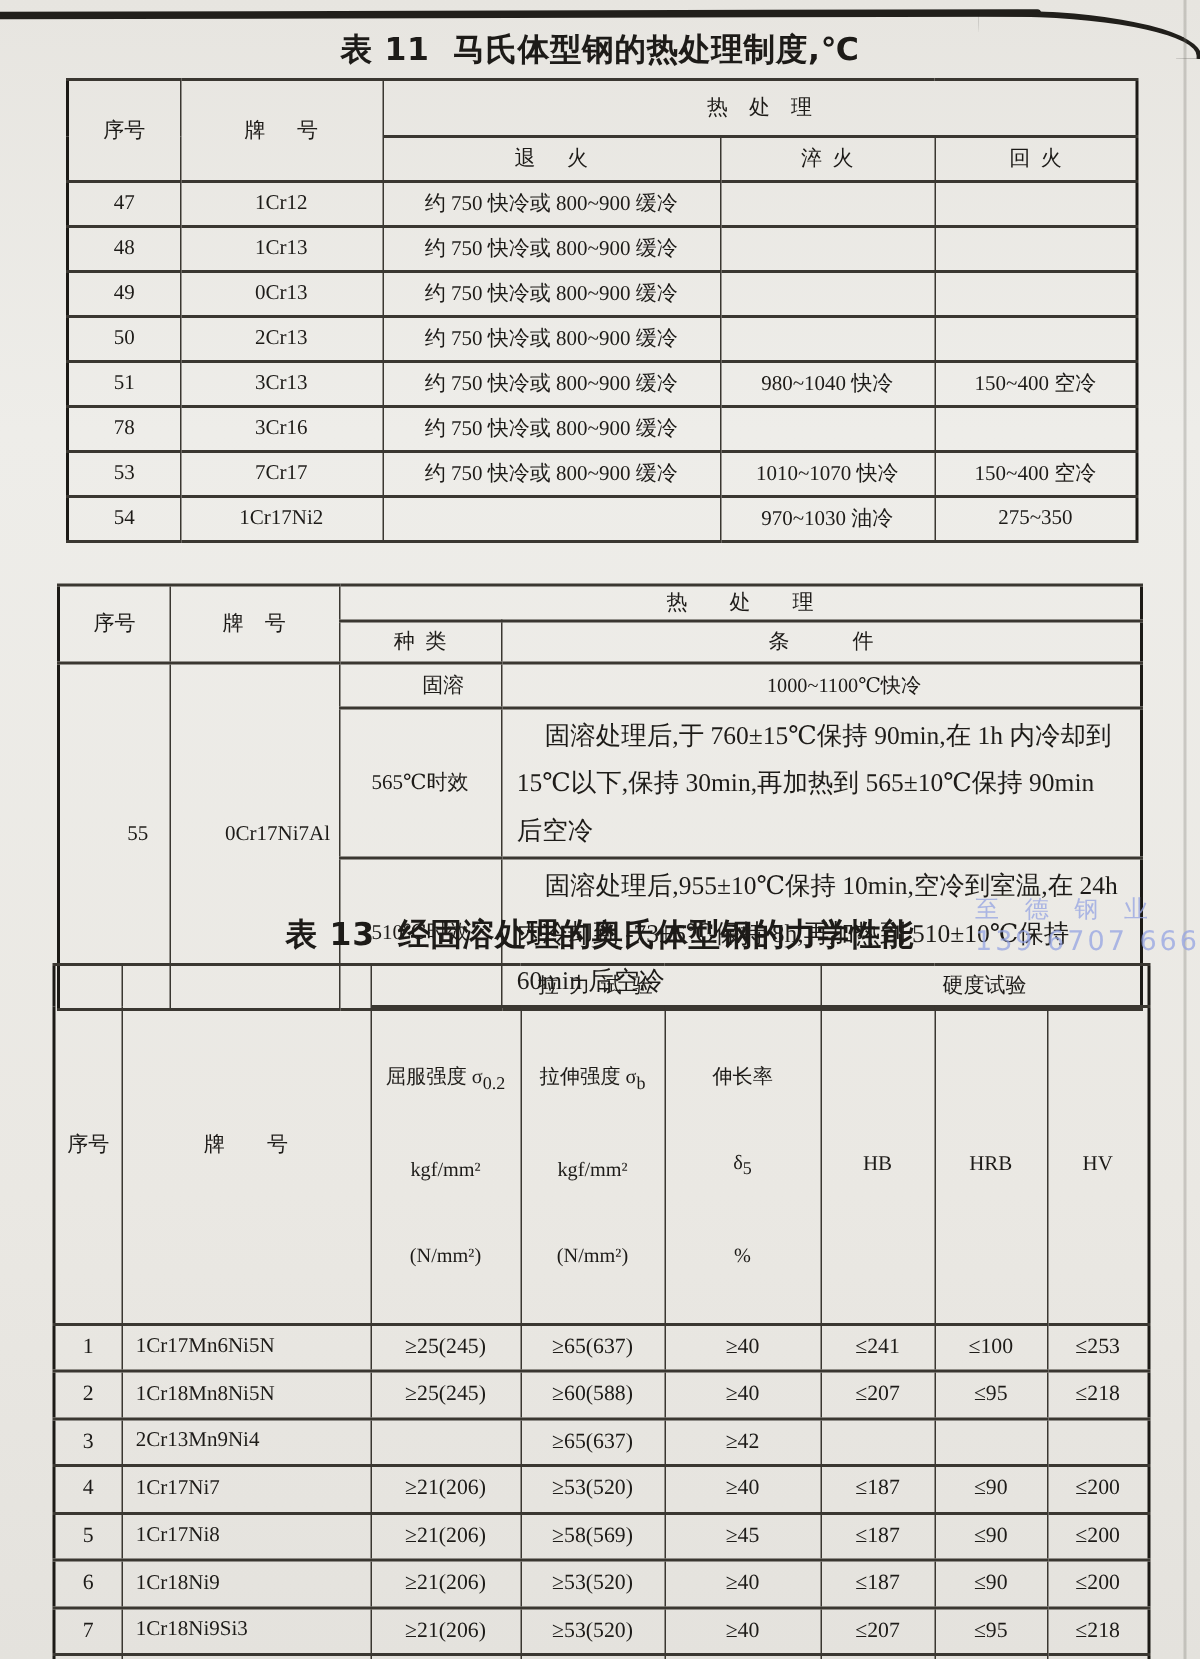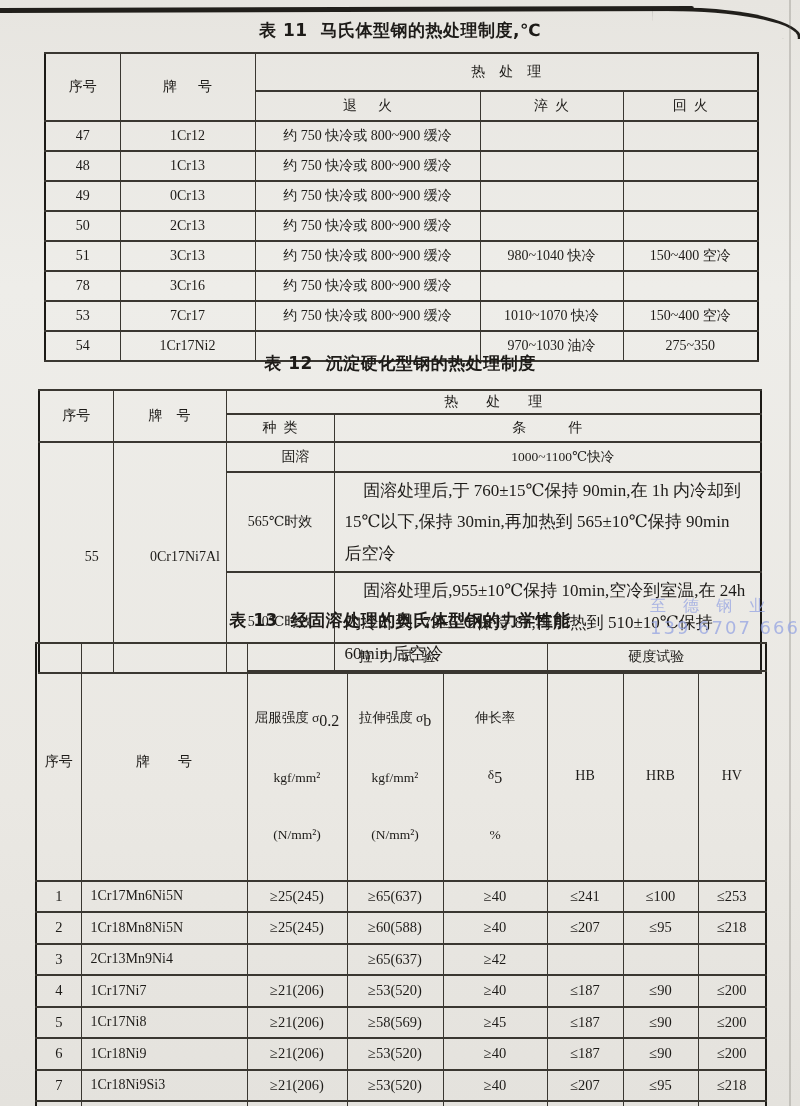--- a/index.html
+++ b/index.html
@@ -8,21 +8,21 @@
         font-family:"Liberation Serif","DejaVu Serif",serif;color:#1d1b18;}
 
   
   .edge-top{position:absolute;left:-6px;top:7px;width:700px;height:5px;background:#211f1b;
             border-radius:3px;transform:rotate(-0.15deg);}
   .edge-curl{position:absolute;left:652px;top:8px;width:146px;height:26px;
              border-top:4px solid #211f1b;border-right:3px solid #211f1b;
              border-top-right-radius:120px 28px;transform:rotate(1deg);}
   .edge-right{position:absolute;right:9px;top:0;width:2px;height:1106px;background:rgba(110,108,100,0.28);}
 
-  .title{position:absolute;left:0;width:800px;text-align:center;font-weight:bold;font-size:17px;
+  .title{position:absolute;left:0;width:800px;text-align:center;font-weight:bold;font-size:21px;
          font-family:"DejaVu Sans","Liberation Sans",sans-serif;white-space:pre;letter-spacing:0.5px;}
   .t11-title{top:19px;}
   .t12-title{top:352px;}
   .t13-title{top:609px;}
 
   .tbl{position:absolute;border-collapse:collapse;table-layout:fixed;border:2.5px solid #1c1a16;}
   .tbl td{border:1px solid #3a3731;border-top-width:2px;border-bottom-width:2px;
           text-align:center;vertical-align:middle;font-size:14px;padding:1px 3px;overflow:hidden;}
   .hd{font-weight:normal;white-space:pre-wrap;}
 
@@ -39,21 +39,21 @@
   .t12 .r3 td{height:54px;}
   .t12 td.cond{font-size:13.5px;}
   .t12 td.cond-long{text-align:left;font-size:17px;line-height:1.85;padding:2px 10px;text-indent:1.1em;}
 
   .t13{left:35px;top:642px;width:730px;}
   .t13 .h1 td{height:24px;}
   .t13 .h2 td{height:82px;}
   .t13 .dr td{height:27.5px;font-size:14.5px;}
   .t13 .dr td:nth-child(2){text-align:left;padding-left:9px;font-size:14px;}
   .t13 .sub-hd div{line-height:25px;font-size:13.5px;}
-  sub{font-size:16px;}
+  sub{font-size:12px;}
 
   .watermark{position:absolute;left:650px;top:596px;color:rgba(148,163,226,0.75);
              font-family:"DejaVu Sans","Liberation Sans",sans-serif;text-align:left;}
   .wm1{font-size:16px;letter-spacing:6px;white-space:pre;}
   .wm2{font-size:18px;letter-spacing:2px;white-space:pre;}
 </style>
 </head>
 <body>
 
 <div class="page">
@@ -137,21 +137,20 @@
         <tr class="dr">
         <td>54</td>
         <td>1Cr17Ni2</td>
         <td></td>
         <td>970~1030 油冷</td>
         <td>275~350</td>
       </tr>
       </tbody>
   </table>
 
-  <div class="title t12-title">表 12  沉淀硬化型钢的热处理制度</div>
   <table class="tbl t12">
     <colgroup>
       <col style="width:74px">
         <col style="width:113px">
         <col style="width:108px">
         <col style="width:427px">
     </colgroup>
     <tbody>
       <tr class="h1">
         <td class="hd" rowspan="2">序号</td>

